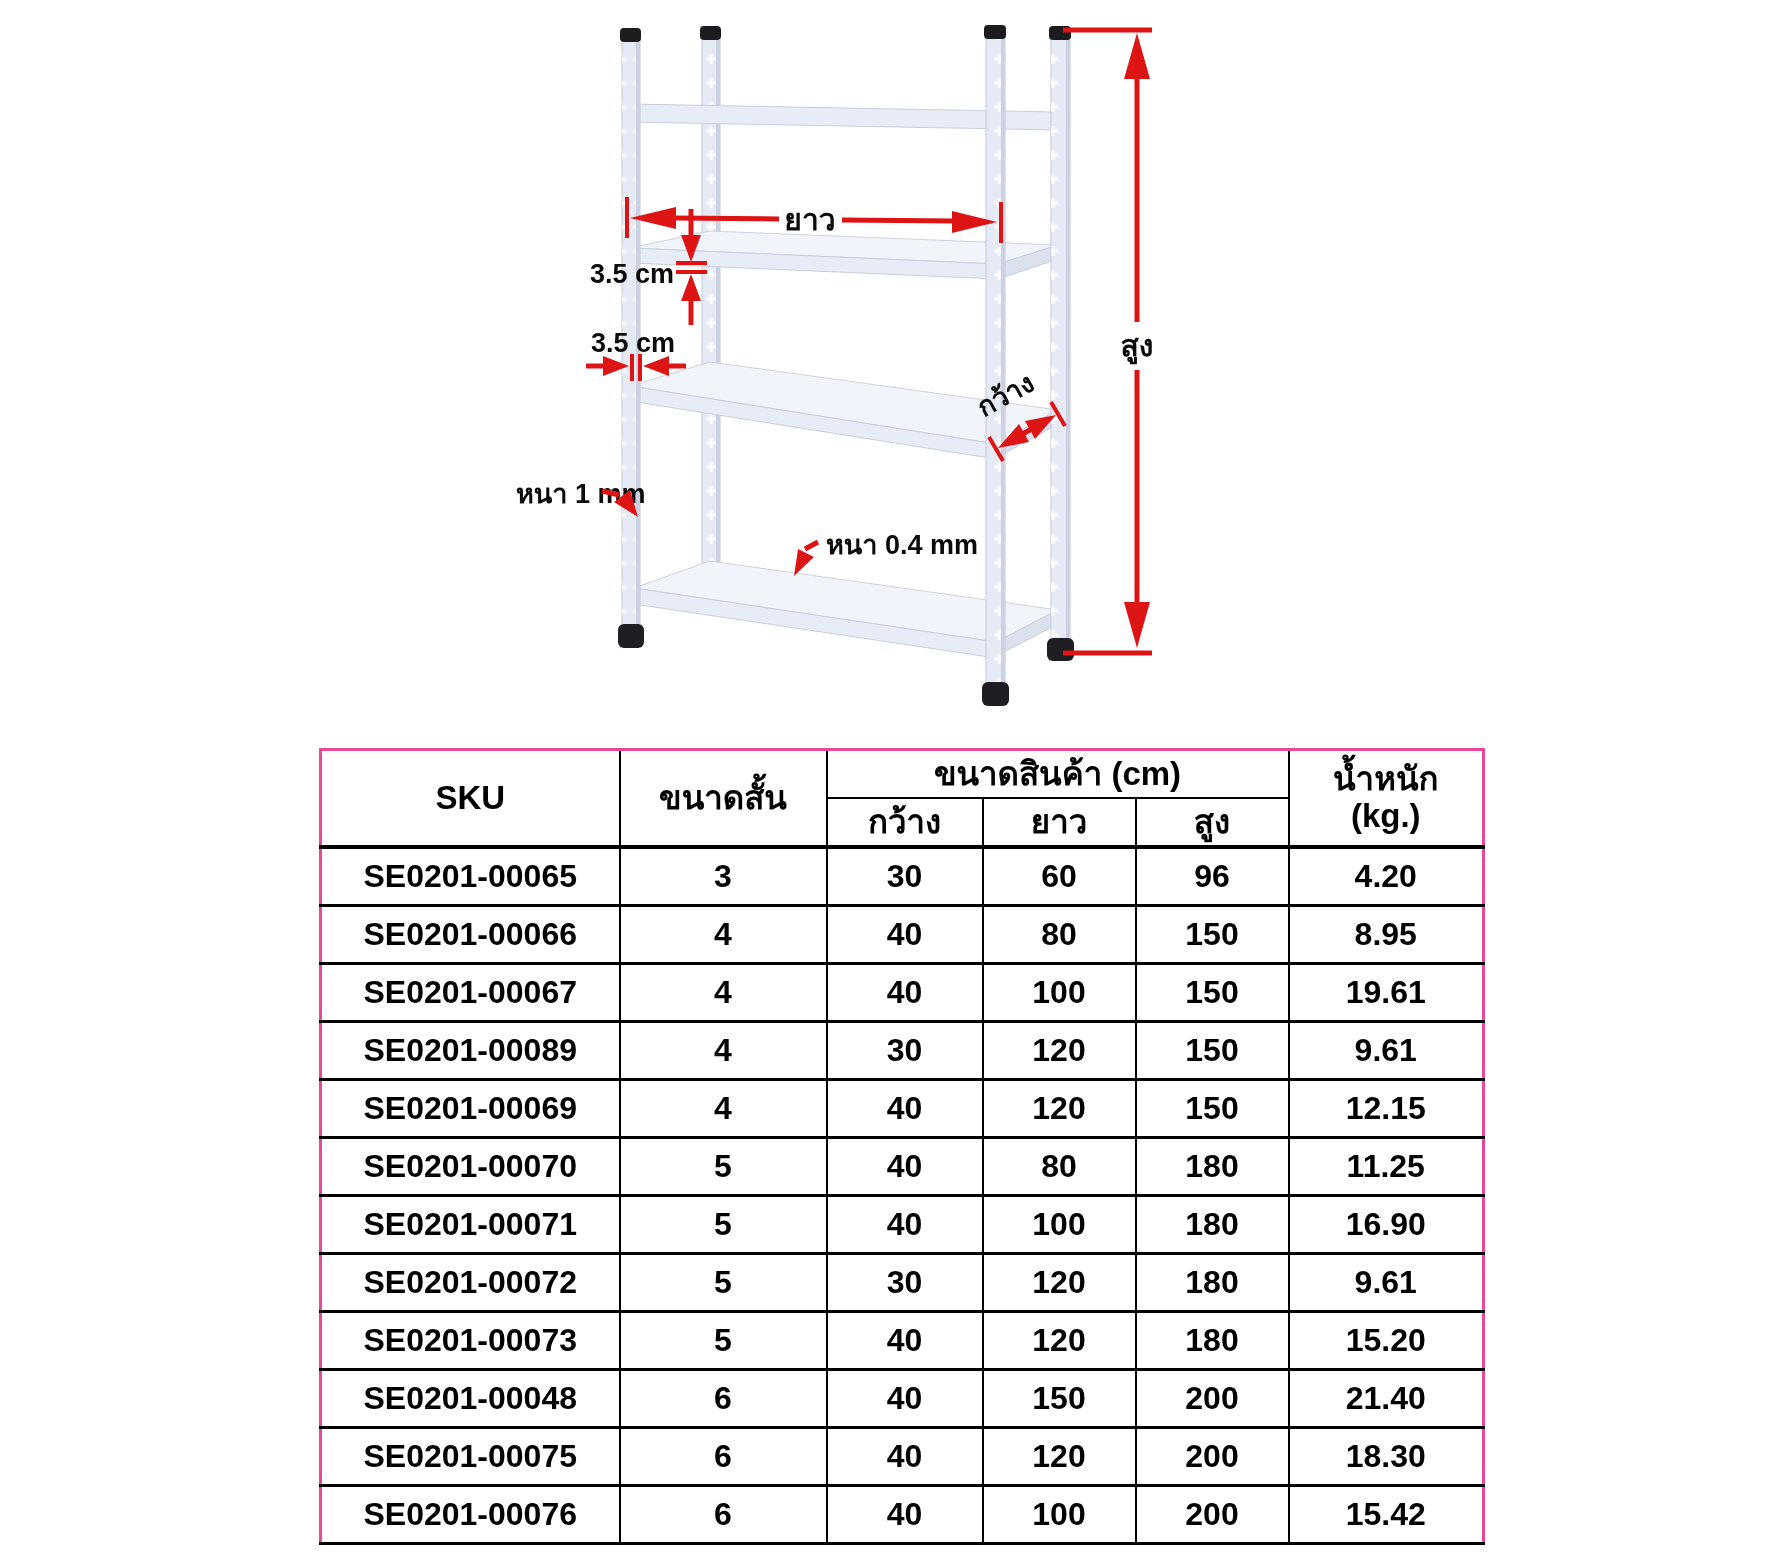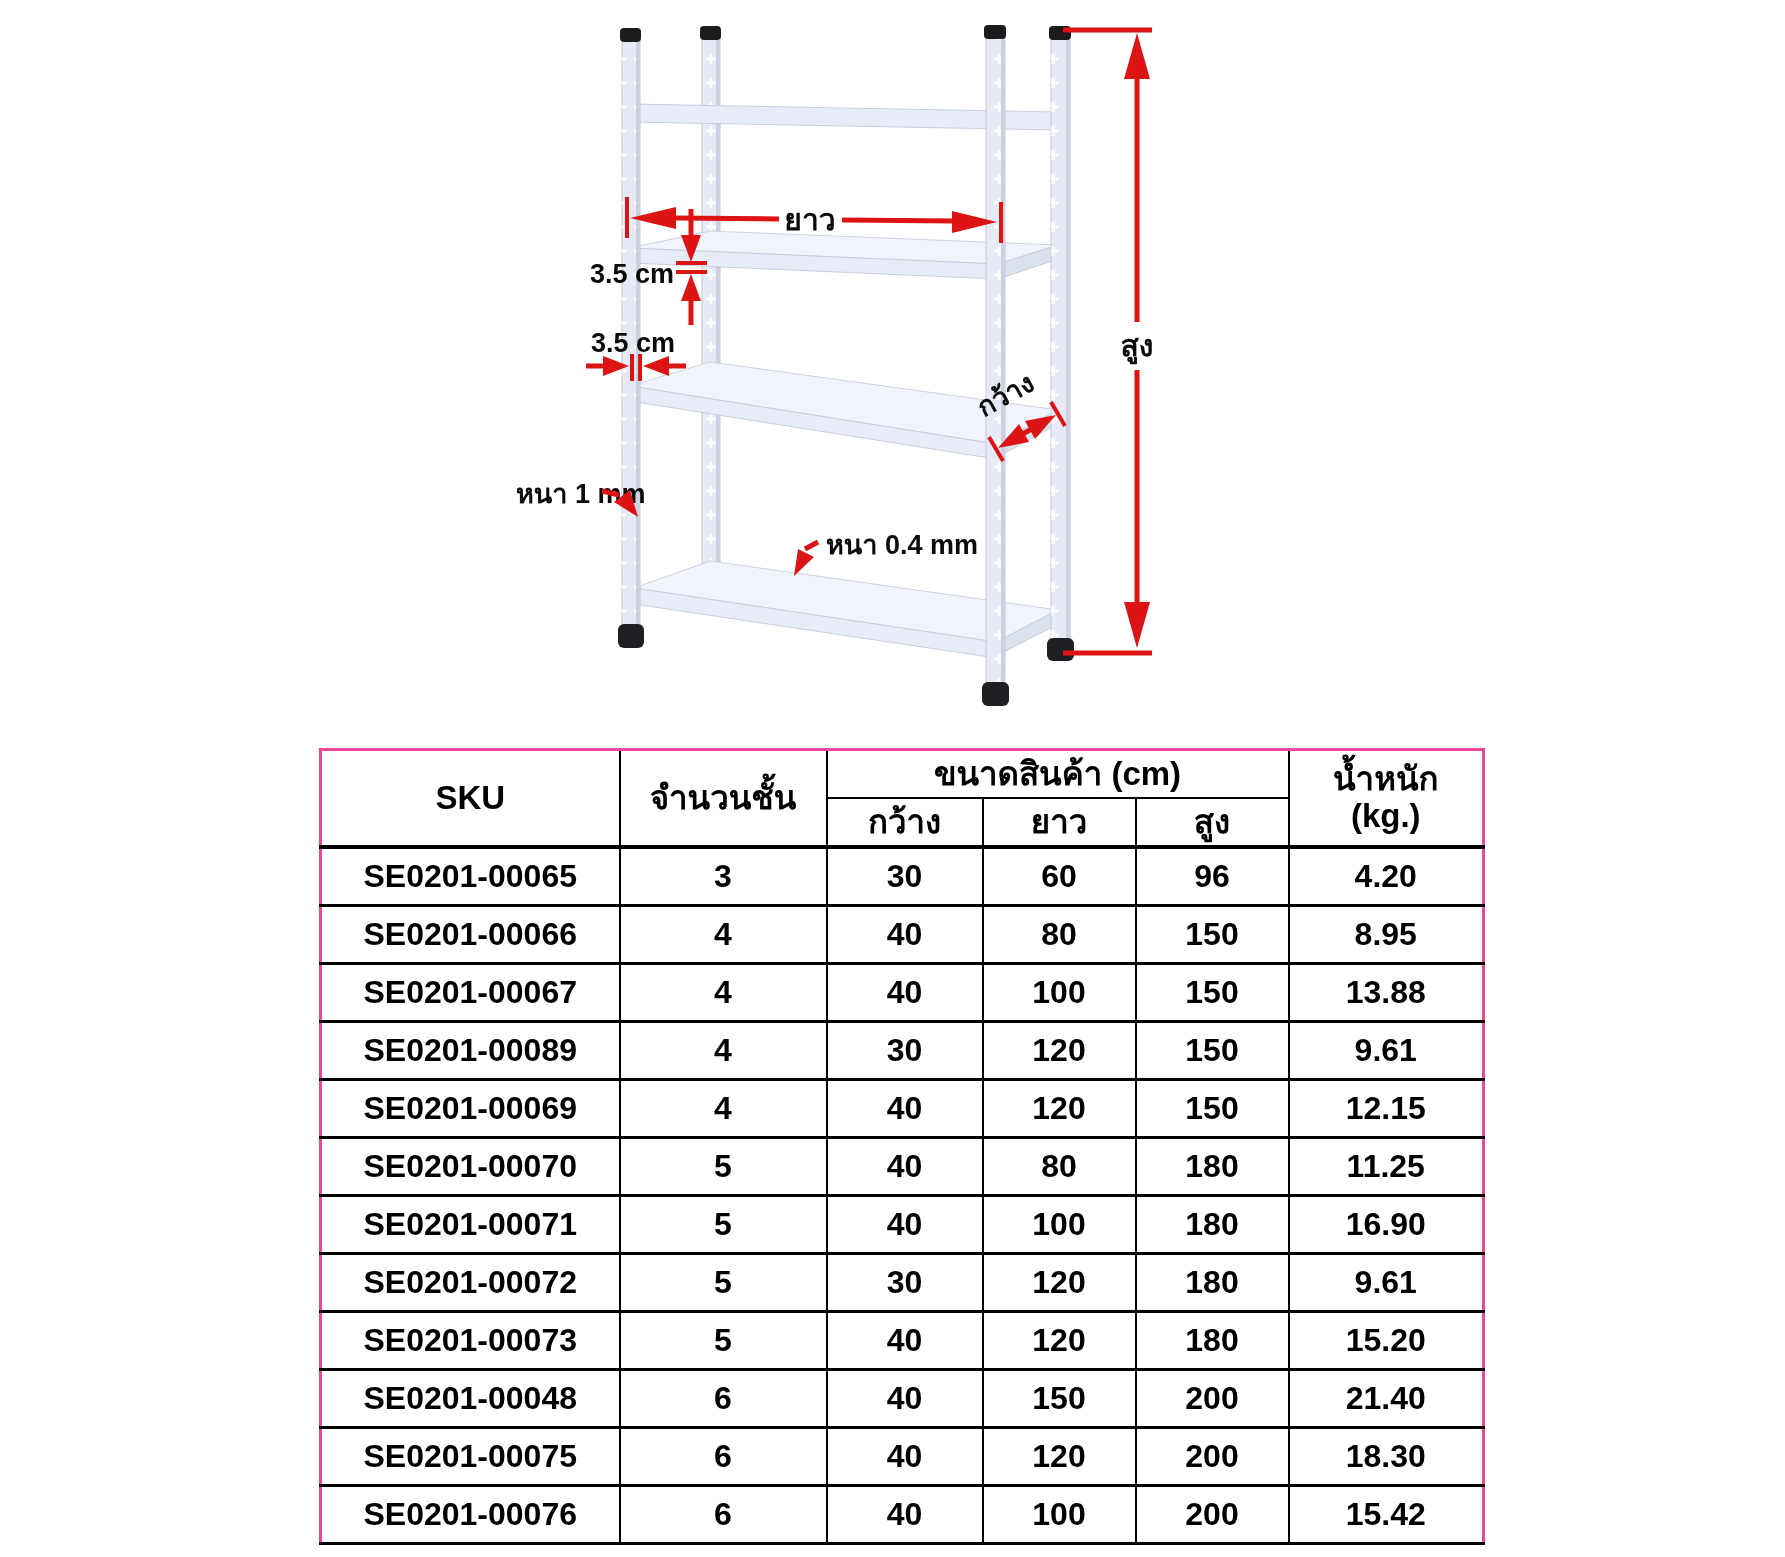--- a/index.html
+++ b/index.html
@@ -161,21 +161,21 @@
       <col style="width:299px">
         <col style="width:207px">
         <col style="width:156px">
       <col style="width:153px">
         <col style="width:153px">
         <col style="width:195px">
     </colgroup>
     <thead>
       <tr>
         <th rowspan="2">SKU</th>
-        <th rowspan="2">จำนวนชั้น</th>
+        <th rowspan="2">ขนาดสั้น</th>
         <th colspan="3">ขนาดสินค้า (cm)</th>
         <th rowspan="2">
           <div>น้ำหนัก</div>
           <div>(kg.)</div>
         </th>
       </tr>
       <tr>
         <th>กว้าง</th>
         <th>ยาว</th>
         <th>สูง</th>
@@ -197,21 +197,21 @@
       <td>80</td>
       <td>150</td>
       <td>8.95</td>
     </tr>
         <tr>
       <td>SE0201-00067</td>
       <td>4</td>
       <td>40</td>
       <td>100</td>
       <td>150</td>
-      <td>13.88</td>
+      <td>19.61</td>
     </tr>
         <tr>
       <td>SE0201-00089</td>
       <td>4</td>
       <td>30</td>
       <td>120</td>
       <td>150</td>
       <td>9.61</td>
     </tr>
         <tr>

